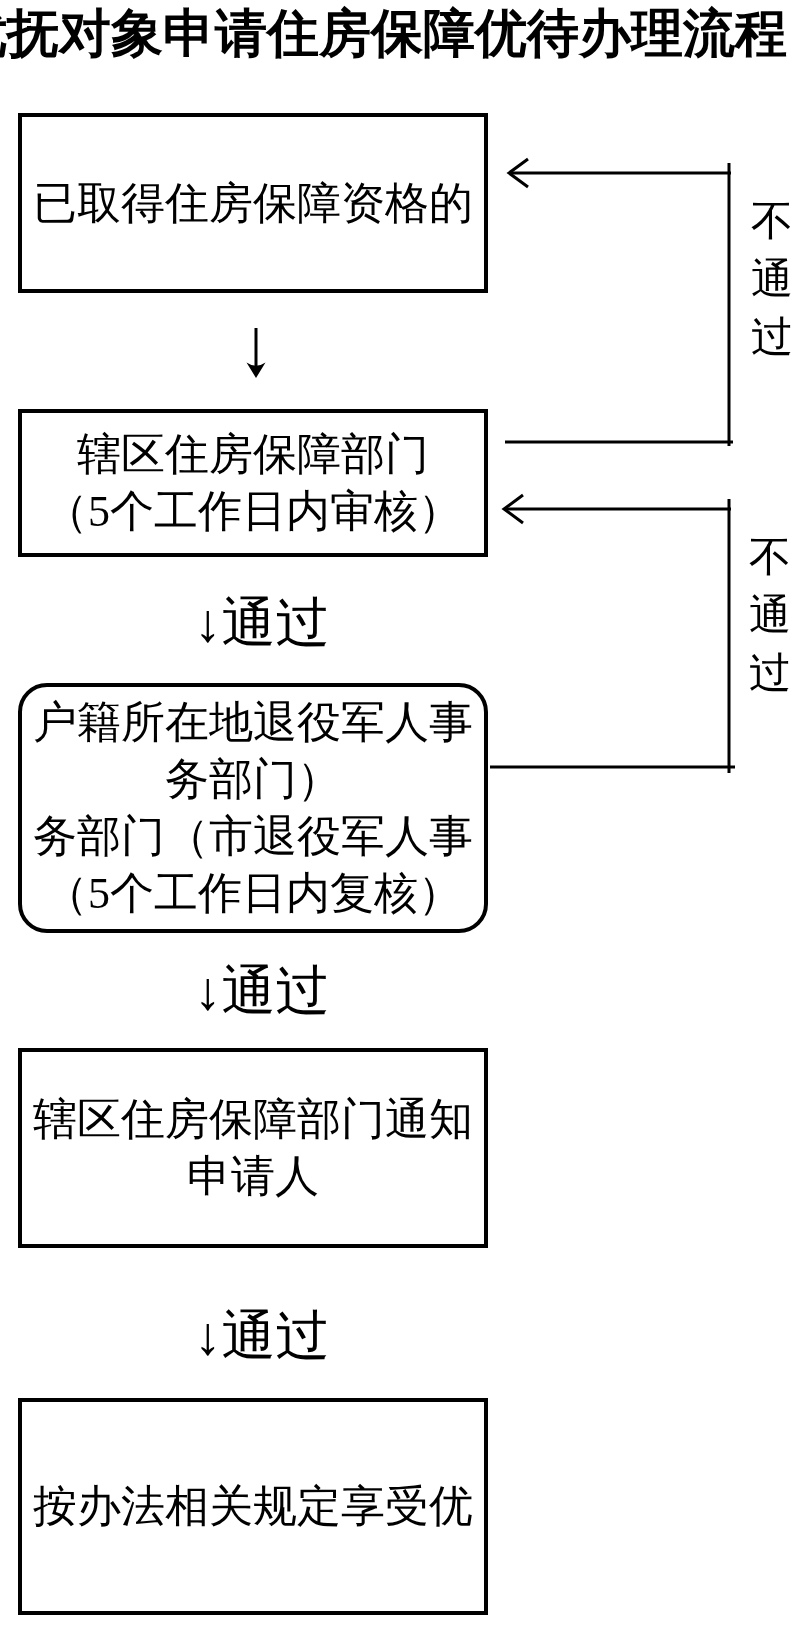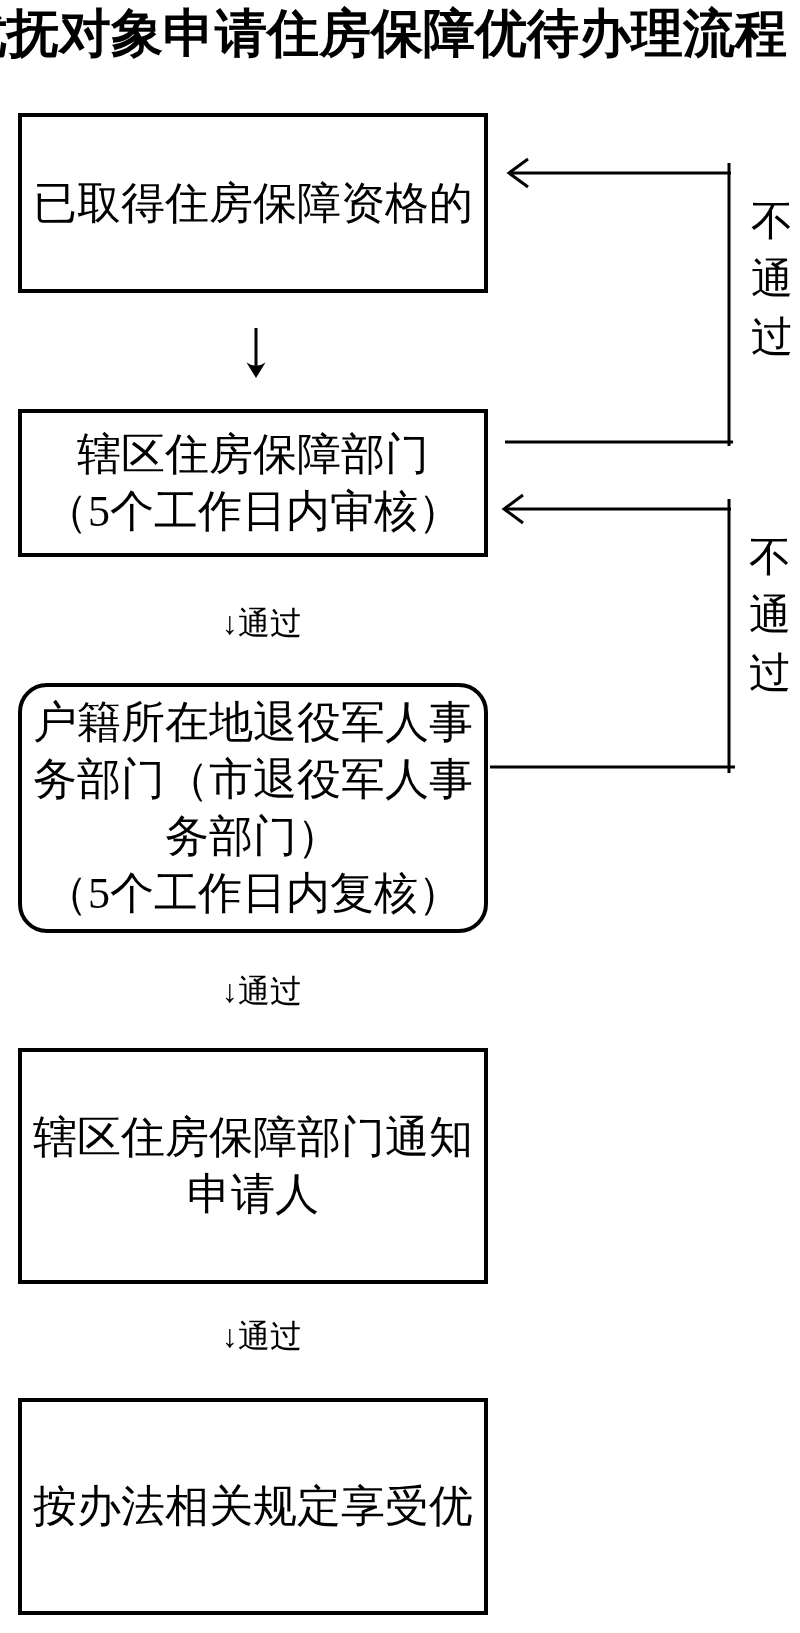--- a/index.html
+++ b/index.html
@@ -38,28 +38,28 @@
     flex-direction: column;
     justify-content: center;
     align-items: center;
     text-align: center;
     font-size: 44px;
     line-height: 57px;
   }
   .box-1 { top: 113px; height: 180px; }
   .box-2 { top: 409px; height: 148px; }
   .box-3 { top: 683px; height: 250px; border-radius: 29px; }
-  .box-4 { top: 1048px; height: 236px; }
+  .box-4 { top: 1048px; height: 200px; }
   .box-5 { top: 1398px; height: 217px; }
   .pass-label {
     position: absolute;
     left: 27px;
     width: 470px;
     text-align: center;
-    font-size: 32px;
+    font-size: 54px;
     line-height: 52px;
     white-space: nowrap;
   }
   .pass-1 { top: 597px; }
   .pass-2 { top: 965px; }
   .pass-3 { top: 1310px; }
   .fail-label {
     position: absolute;
     width: 50px;
     display: flex;
@@ -102,22 +102,22 @@
     <div class="box-line">已取得住房保障资格的</div>
   </div>
 
   <div class="box box-2">
     <div class="box-line">辖区住房保障部门</div>
     <div class="box-line">（5个工作日内审核）</div>
   </div>
 
   <div class="box box-3">
     <div class="box-line">户籍所在地退役军人事</div>
+    <div class="box-line">务部门）</div>
     <div class="box-line">务部门（市退役军人事</div>
-    <div class="box-line">务部门）</div>
     <div class="box-line">（5个工作日内复核）</div>
   </div>
 
   <div class="box box-4">
     <div class="box-line">辖区住房保障部门通知</div>
     <div class="box-line">申请人</div>
   </div>
 
   <div class="box box-5">
     <div class="box-line">按办法相关规定享受优</div>

